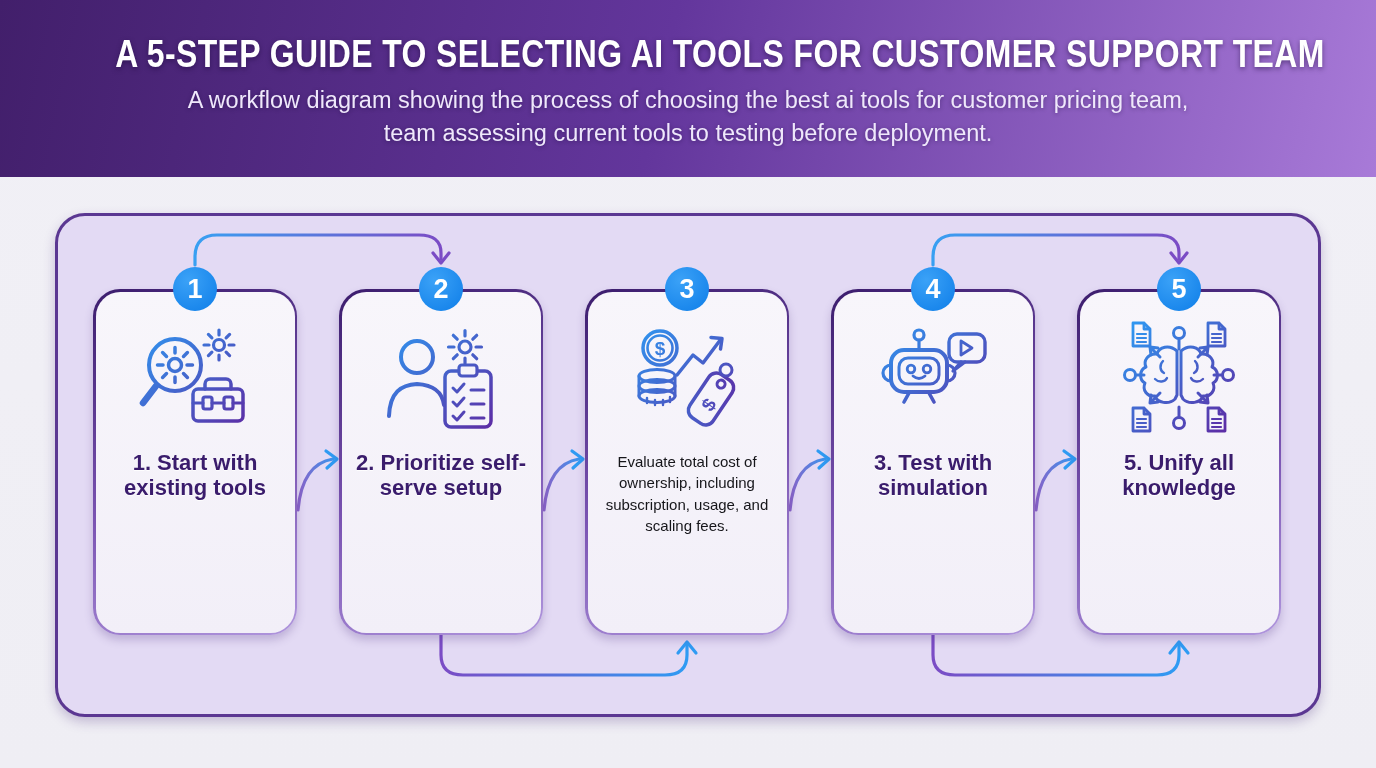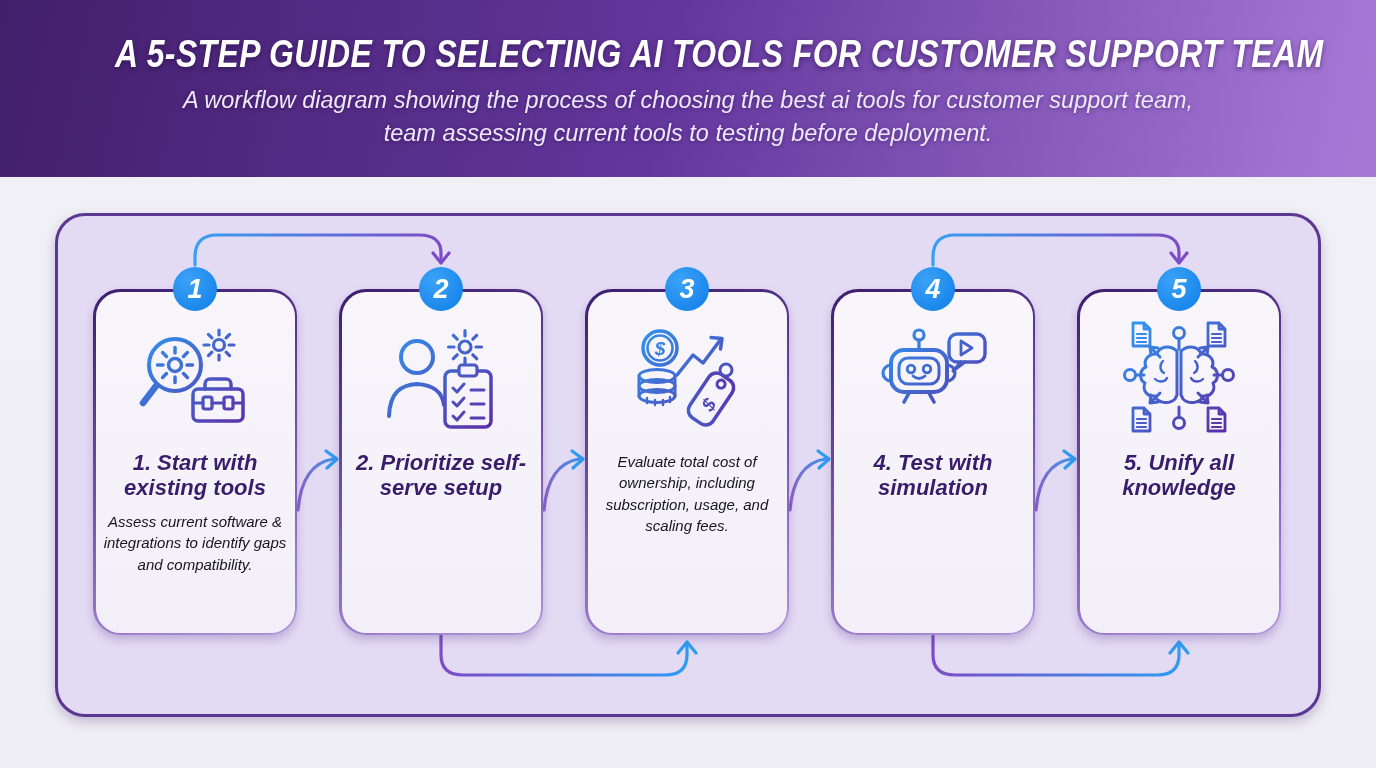--- a/index.html
+++ b/index.html
@@ -1,17 +1,17 @@
 <!DOCTYPE html>
 <html><head>
 <meta charset="utf-8">
 <style>
   html,body{margin:0;padding:0;}
   body{width:1376px;height:768px;overflow:hidden;font-family:"Liberation Sans",sans-serif;}
-  .page{position:relative;width:1376px;height:768px;background:linear-gradient(180deg,#f1f0f6 0%,#efeef4 100%);font-style:italic;}
+  .page{position:relative;width:1376px;height:768px;background:linear-gradient(180deg,#f1f0f6 0%,#efeef4 100%);}
 
   
   .header{position:absolute;left:0;top:0;width:1376px;height:177px;
     background:linear-gradient(102deg,#421f6b 0%,#63369c 48%,#a87ad8 100%);}
   .title{position:absolute;top:33px;left:0;width:1376px;text-align:center;
     color:#ffffff;font-size:38px;font-weight:bold;letter-spacing:.5px;white-space:nowrap;}
   .title span{display:inline-block;transform:scaleX(.84);transform-origin:center;
     text-shadow:0 2px 6px rgba(25,8,55,.5);}
   .subtitle{position:absolute;top:84px;left:50%;transform:translateX(-50%);width:1200px;
     text-align:center;color:#efe8fb;font-size:23.5px;line-height:32.5px;
@@ -44,21 +44,21 @@
     text-align:center;width:188px;}
 </style>
 </head>
 <body>
 
 <div class="page">
 
   <div class="header">
     <div class="title"><span>A 5-STEP GUIDE TO SELECTING AI TOOLS FOR CUSTOMER SUPPORT TEAM</span></div>
     <div class="subtitle">
-      <div>A workflow diagram showing the process of choosing the best ai tools for customer support team,</div>
+      <div>A workflow diagram showing the process of choosing the best ai tools for customer pricing team,</div>
       <div>team assessing current tools to testing before deployment.</div>
     </div>
   </div>
 
   <div class="board">
 
     <svg class="arrows" viewBox="0 0 1266 504">
       <defs>
         <linearGradient id="gTop1" gradientUnits="userSpaceOnUse" x1="140" y1="0" x2="386" y2="0">
           <stop offset="0" stop-color="#38a0f2"></stop>
@@ -153,21 +153,20 @@
               </g>
               <rect x="58" y="70" width="50" height="32" rx="5" stroke-width="3.5"></rect>
               <path d="M70 70 V65 A5 5 0 0 1 75 60 H91 A5 5 0 0 1 96 65 V70" stroke-width="3.5"></path>
               <path d="M58 84 H68 M77 84 H89 M98 84 H108" stroke-width="3"></path>
               <rect x="68" y="78" width="9" height="12" rx="2" stroke-width="3.2"></rect>
               <rect x="89" y="78" width="9" height="12" rx="2" stroke-width="3.2"></rect>
             </g>
           </svg>
         </div>
         <div class="card-title">1. Start with existing tools</div>
-        <div class="card-desc">Assess current software &amp; integrations to identify gaps and compatibility.</div>
       </div>
     </div>
 
     <div class="card c2">
       <div class="badge">2</div>
       <div class="card-inner">
         <div class="icon-wrap">
           <svg width="120" height="118" viewBox="0 0 120 118">
             <defs>
                 <linearGradient id="ig2" gradientUnits="userSpaceOnUse" x1="10" y1="10" x2="108" y2="108">
@@ -250,21 +249,21 @@
               <path d="M40 57 Q46 62 52 57" stroke-width="2.8"></path>
               <path d="M18 46 A8 8 0 0 0 18 62" stroke-width="3.2"></path>
               <path d="M74 46 A8 8 0 0 1 74 62" stroke-width="3.2"></path>
               <path d="M36 74 L31 83 M56 74 L61 83" stroke-width="3.6"></path>
               <rect x="76" y="15" width="36" height="28" rx="8" stroke-width="3.4"></rect>
               <path d="M88 43 L80 52 L92 43" stroke-width="3.2"></path>
               <path d="M88 22 L99 29 L88 36 Z" stroke-width="2.8"></path>
             </g>
           </svg>
         </div>
-        <div class="card-title">4. Test with simulation</div>
+        <div class="card-title">3. Test with simulation</div>
       </div>
     </div>
 
     <div class="card c5">
       <div class="badge">5</div>
       <div class="card-inner">
         <div class="icon-wrap">
           <svg width="120" height="118" viewBox="0 0 120 118">
             <defs>
                 <linearGradient id="ig5" gradientUnits="userSpaceOnUse" x1="10" y1="10" x2="108" y2="108">

